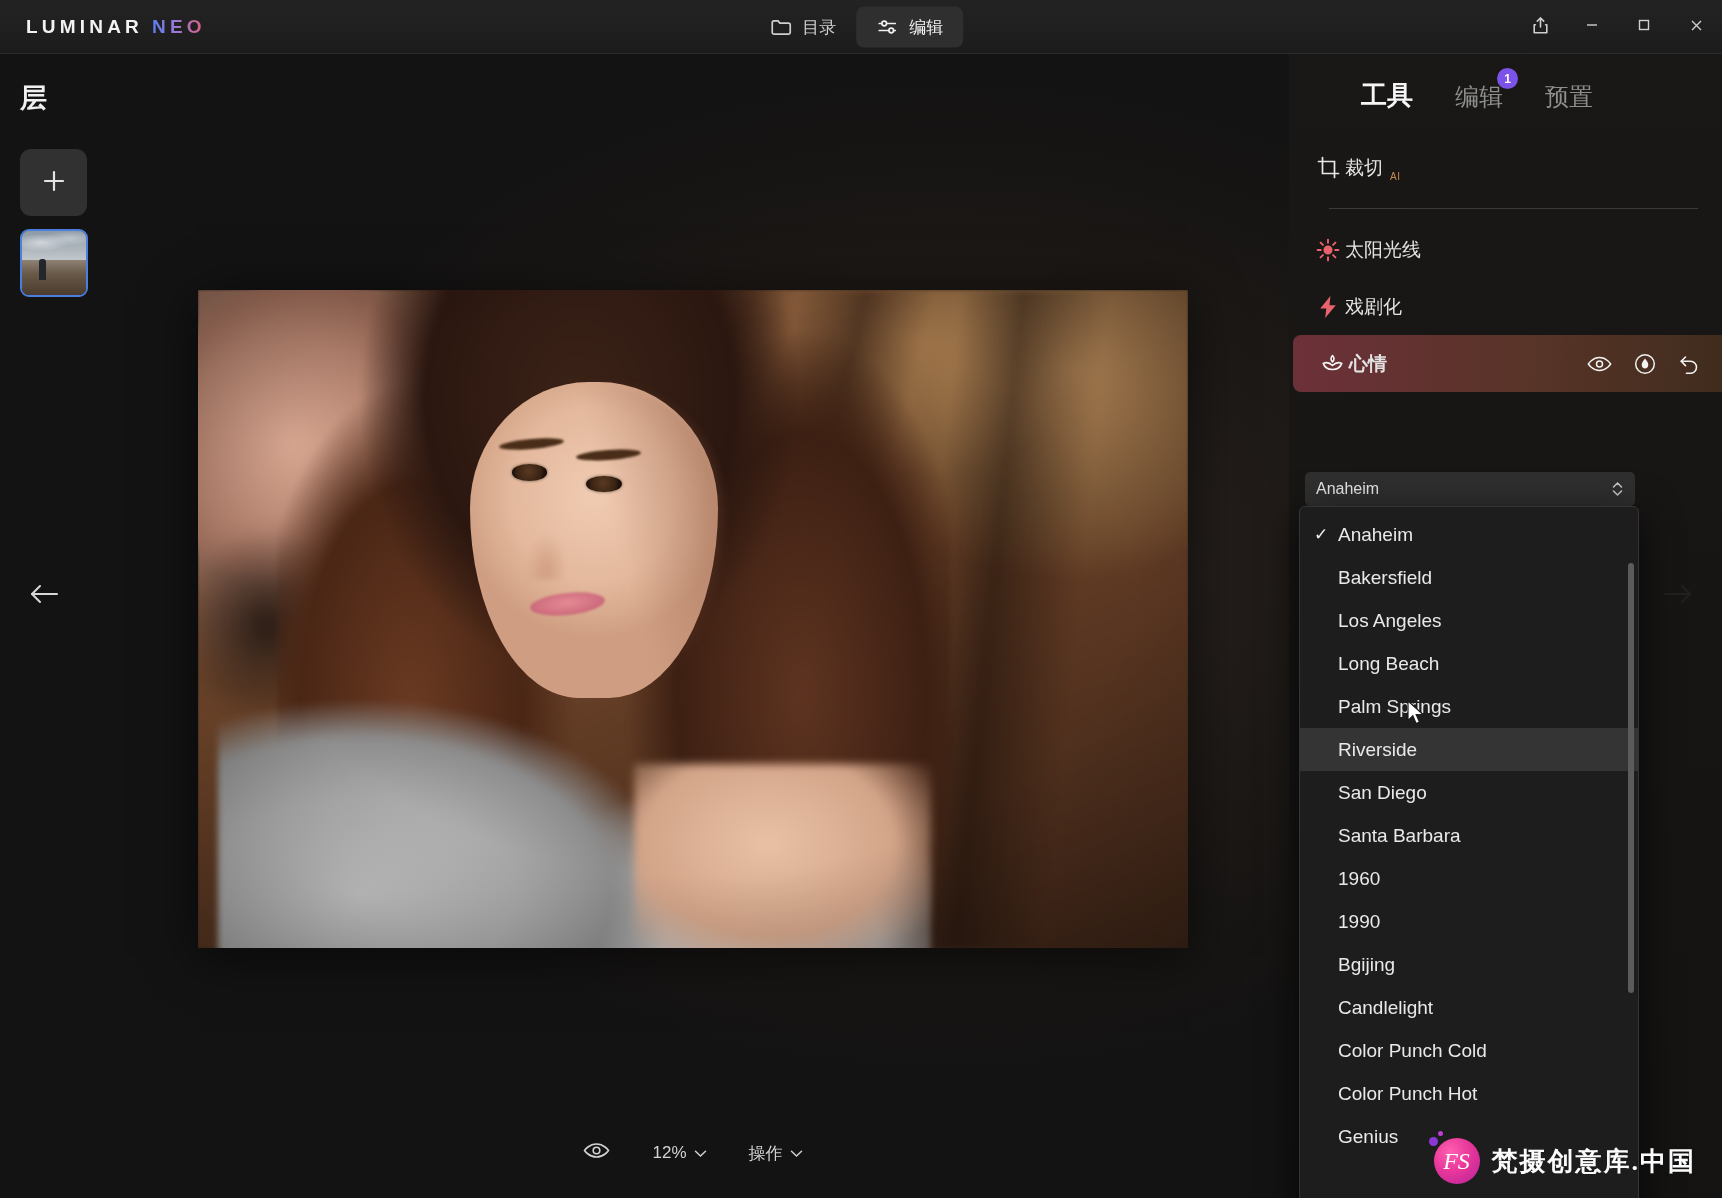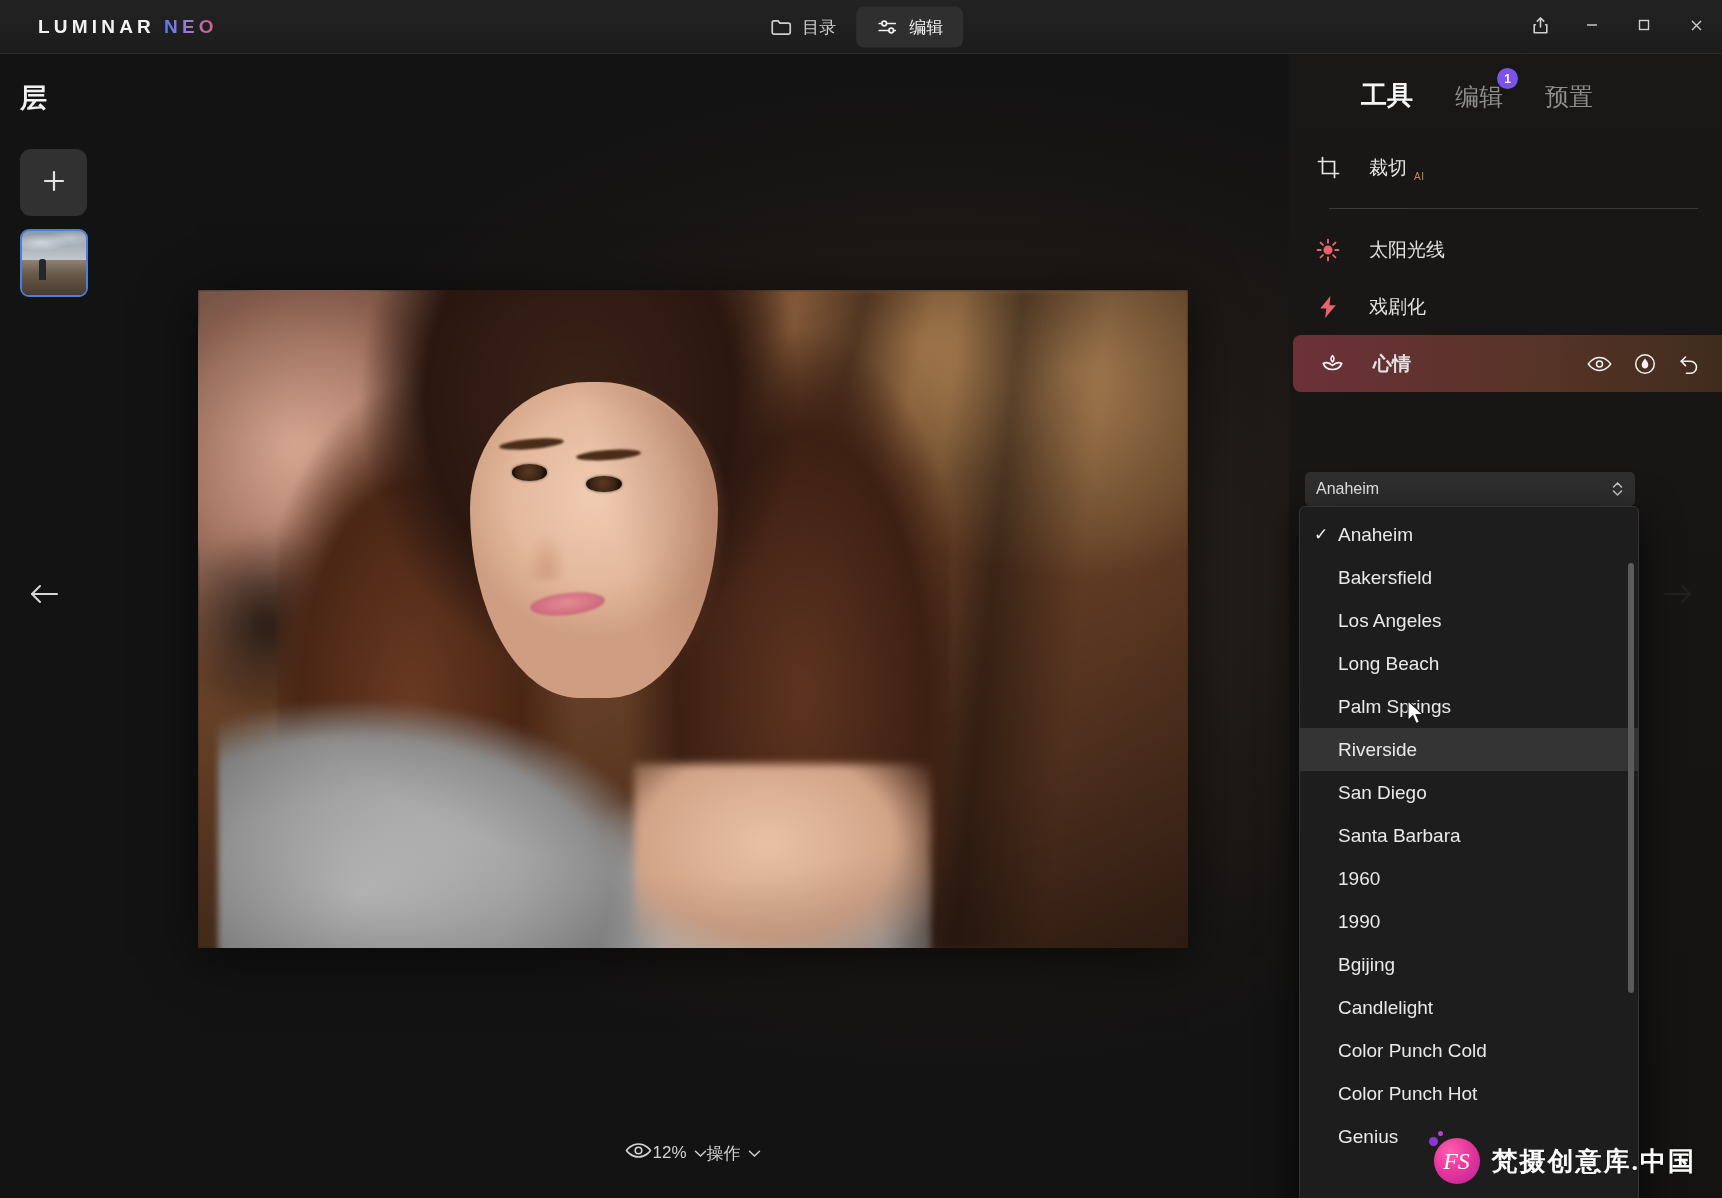--- a/index.html
+++ b/index.html
@@ -24,21 +24,21 @@
   
   .titlebar {
     position: absolute; top: 0; left: 0;
     width: 1722px; height: 54px;
     background: linear-gradient(180deg, #232323 0%, #1c1c1c 100%);
     border-bottom: 1px solid #2a2a2a;
     display: flex; align-items: center;
     z-index: 40;
   }
   .logo {
-    margin-left: 38px;
+    margin-left: 26px;
     font-size: 19px;
     letter-spacing: 4.2px;
     font-weight: 600;
     display: flex;
   }
   .logo .lum { color: #f2f2f2; }
   .logo .neo {
     background: linear-gradient(90deg, #5b7ef0 0%, #9a7ad8 45%, #e05a7a 100%);
     -webkit-background-clip: text;
     background-clip: text;
@@ -261,20 +261,21 @@
   .p-vig {
     position: absolute; inset: 0;
     background: radial-gradient(ellipse 80% 80% at 50% 45%, transparent 55%, rgba(0,0,0,.3) 100%);
   }
 
   
   .bottom-bar {
     position: absolute; left: 198px; bottom: 22px;
     width: 990px; height: 46px;
     display: flex; align-items: center; justify-content: center;
+    gap: 42px;
     z-index: 14;
   }
   .bb-item {
     display: flex; align-items: center; gap: 7px;
     color: #d2d2d2; font-size: 17px; cursor: pointer;
   }
 
   
   .right-panel {
     position: absolute; right: 0; top: 54px;
@@ -314,21 +315,21 @@
     padding-left: 22px;
     cursor: pointer;
     position: relative;
   }
   .tool-ico {
     width: 34px; min-width: 34px;
     display: flex; align-items: center; justify-content: center;
     color: #e8636c;
   }
   .tool-lbl {
-    margin-left: 24px;
+    margin-left: 0;
     font-size: 19px;
     color: #e3e3e3;
   }
   .tool-ai {
     font-size: 10px; color: #c88a4a;
     margin-left: 7px; align-self: flex-start;
     margin-top: 32px;
     letter-spacing: .5px;
   }
   .tool-row.highlight {

